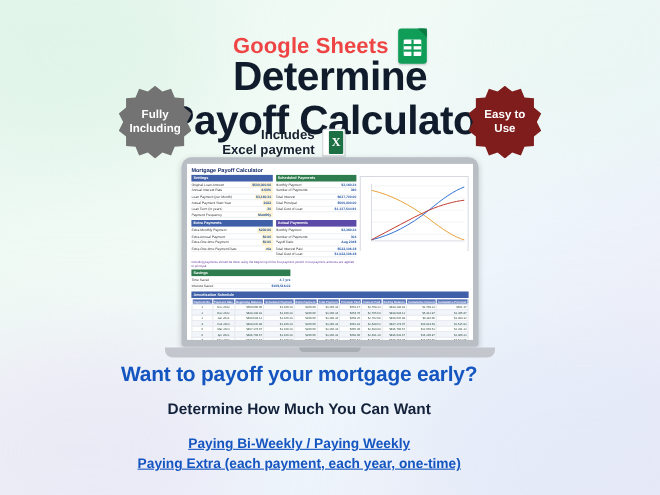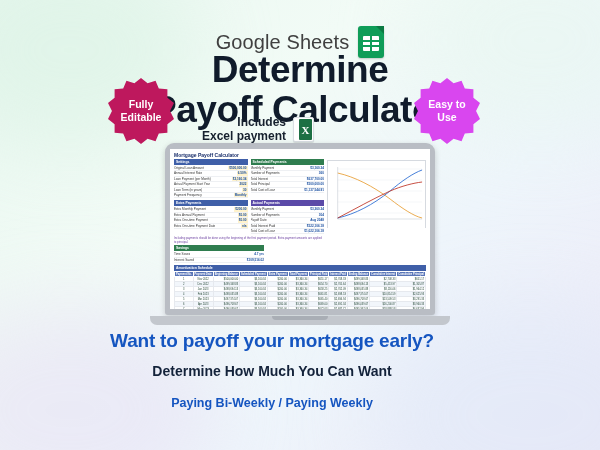--- a/index.html
+++ b/index.html
@@ -21,21 +21,21 @@
   .tint.br { width: 320px; height: 230px; right: -90px; bottom: -80px; background: #dfe8f8; }
 
   .wrap { position: relative; width: 600px; height: 450px; }
 
   
   .brandline {
     position: absolute; top: 26px; left: 0; width: 600px;
     display: flex; align-items: center; justify-content: center; gap: 9px;
   }
   .brandline .gs-text {
-    font-size: 20px; color: #404040; font-weight: 400; letter-spacing: .1px;
+    font-size: 20px; color: #ef4444; font-weight: 700; letter-spacing: .1px;
   }
   .sheets-icon {
     width: 26px; height: 32px; border-radius: 3px; background: #0f9d58;
     position: relative; box-shadow: 0 1px 2px rgba(0,0,0,.2);
   }
   .sheets-icon::before {
     content: ""; position: absolute; right: 0; top: 0;
     border-width: 0 8px 8px 0; border-style: solid;
     border-color: transparent #0b7a43 transparent transparent;
   }
@@ -80,22 +80,22 @@
     position: absolute; width: 66px; height: 66px;
     display: flex; align-items: center; justify-content: center;
     color: #fff; font-size: 10.5px; font-weight: 700; text-align: center; line-height: 1.25;
     clip-path: polygon(
       50% 0%, 60% 8%, 72% 4%, 77% 16%, 90% 17%, 90% 30%, 100% 38%,
       94% 50%, 100% 62%, 90% 70%, 90% 83%, 77% 84%, 72% 96%, 60% 92%,
       50% 100%, 40% 92%, 28% 96%, 23% 84%, 10% 83%, 10% 70%, 0% 62%,
       6% 50%, 0% 38%, 10% 30%, 10% 17%, 23% 16%, 28% 4%, 40% 8%
     );
   }
-  .badge.left { left: 108px; top: 78px; background: #be185d; }
-  .badge.right { right: 120px; top: 78px; background: #d946ef; }
+  .badge.left { left: 108px; top: 78px; background: #737373; }
+  .badge.right { right: 108px; top: 78px; background: #7f1d1d; }
 
   
   .laptop { position: absolute; left: 150px; top: 143px; width: 300px; }
   .screen {
     width: 270px; margin: 0 auto; height: 172px; background: #b9bdc4;
     border-radius: 9px 9px 3px 3px; padding: 6px 5px 6px 5px;
     box-shadow: 0 2px 6px rgba(0,0,0,.18);
   }
   .screen-inner { width: 100%; height: 100%; background: #fff; overflow: hidden; position: relative; }
   .base {
@@ -152,21 +152,21 @@
     white-space: nowrap;
   }
   table.amort td:first-child { text-align: center; }
   table.amort td:nth-child(2) { text-align: center; }
   table.amort tr:nth-child(even) td { background: #f2f6fb; }
 
   
   .bottom { position: absolute; left: 0; top: 330px; width: 544px; text-align: center; }
   .b1 { font-size: 19px; font-weight: 700; color: #1555c0; letter-spacing: -.2px; }
   .b2 { font-size: 14px; font-weight: 700; color: #13223a; margin-top: 11px; }
-  .b3 { font-size: 12.5px; font-weight: 700; color: #1555c0; margin-top: 15px; line-height: 1.45; }
+  .b3 { font-size: 12.5px; font-weight: 700; color: #1555c0; margin-top: 15px; line-height: 1.45; text-decoration: underline; }
 </style>
 </head>
 <body>
 
 <div class="wrap">
 
   <div class="tint tl"></div>
   <div class="tint tr"></div>
   <div class="tint bl"></div>
   <div class="tint br"></div>
@@ -193,21 +193,21 @@
       <span>Excel payment</span>
     </span>
     <span class="excel-icon">
       <span class="box">X</span>
     </span>
   </div>
 
   <div class="badge left">
     <span>
       <span>Fully</span><br>
-      <span>Editable</span>
+      <span>Including</span>
     </span>
   </div>
   <div class="badge right">
     <span>
       <span>Easy to</span><br>
       <span>Use</span>
     </span>
   </div>
 
   <div class="laptop">
@@ -481,16 +481,17 @@
       </div>
     </div>
     <div class="base"></div>
   </div>
 
   <div class="bottom">
     <div class="b1">Want to payoff your mortgage early?</div>
     <div class="b2">Determine How Much You Can Want</div>
     <div class="b3">
       <span>Paying Bi-Weekly  /  Paying Weekly</span><br>
+      <span>Paying Extra (each payment, each year, one-time)</span>
     </div>
   </div>
 
 </div>
 
 </body></html>

